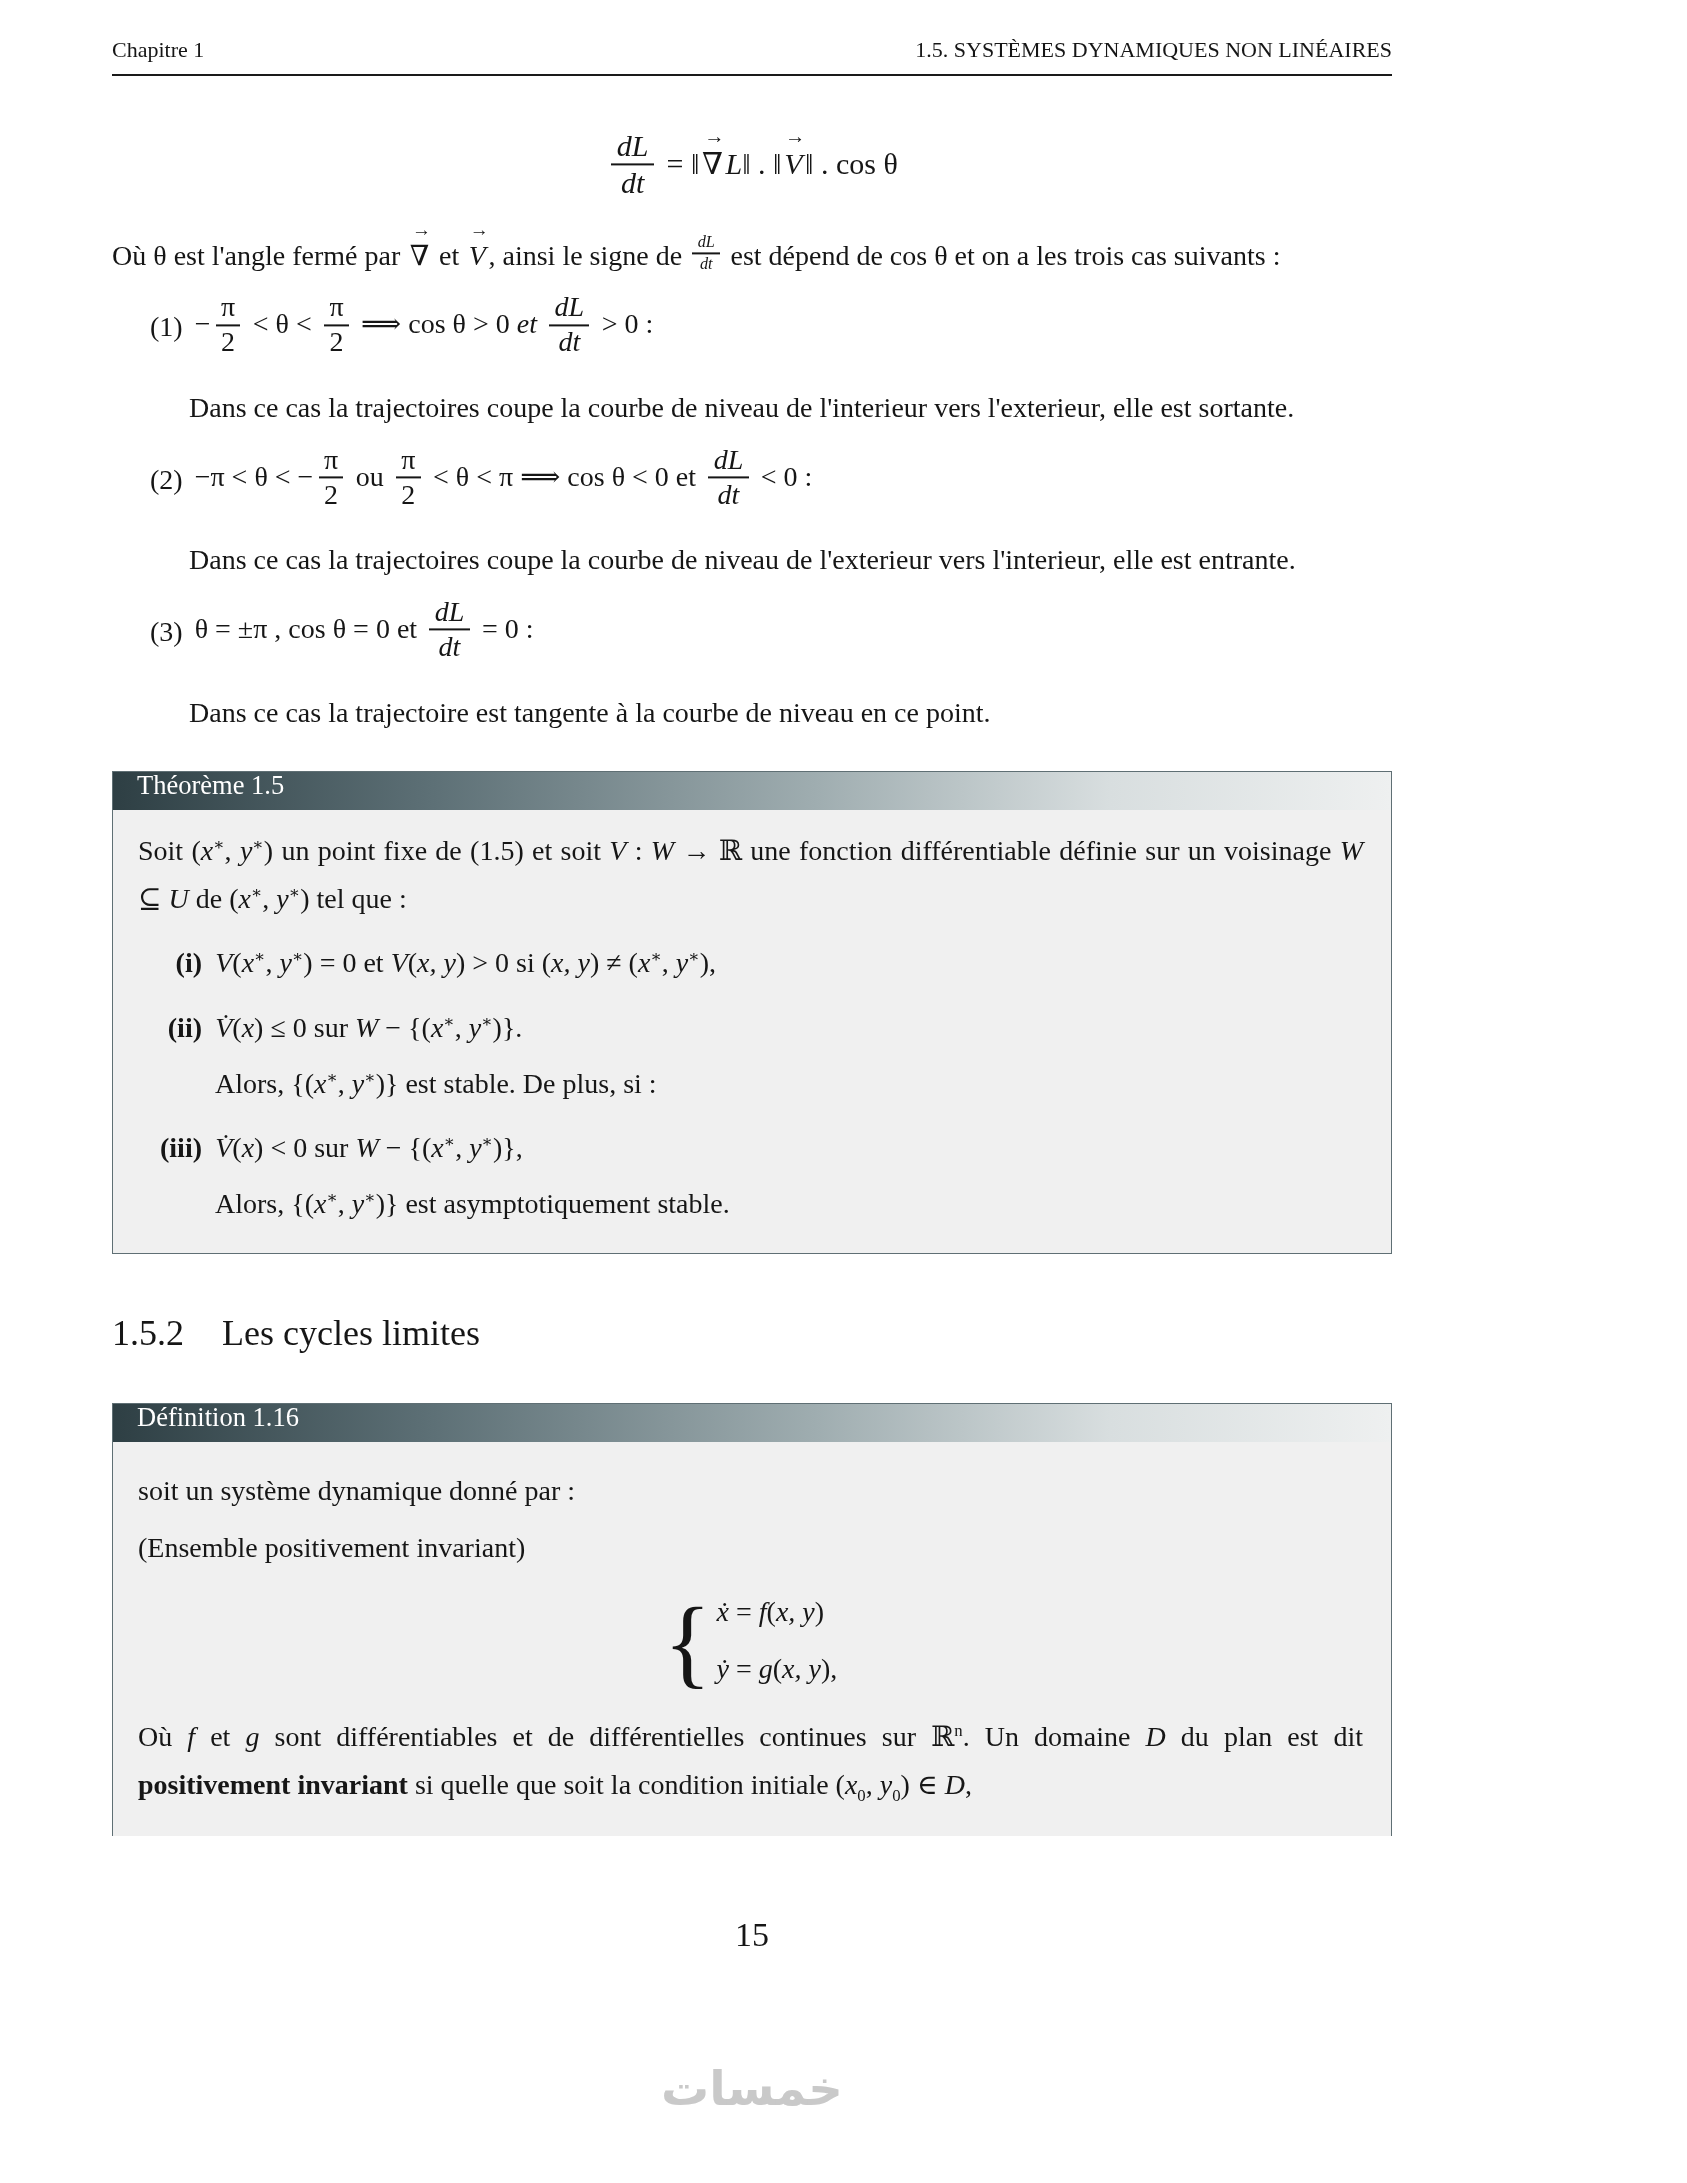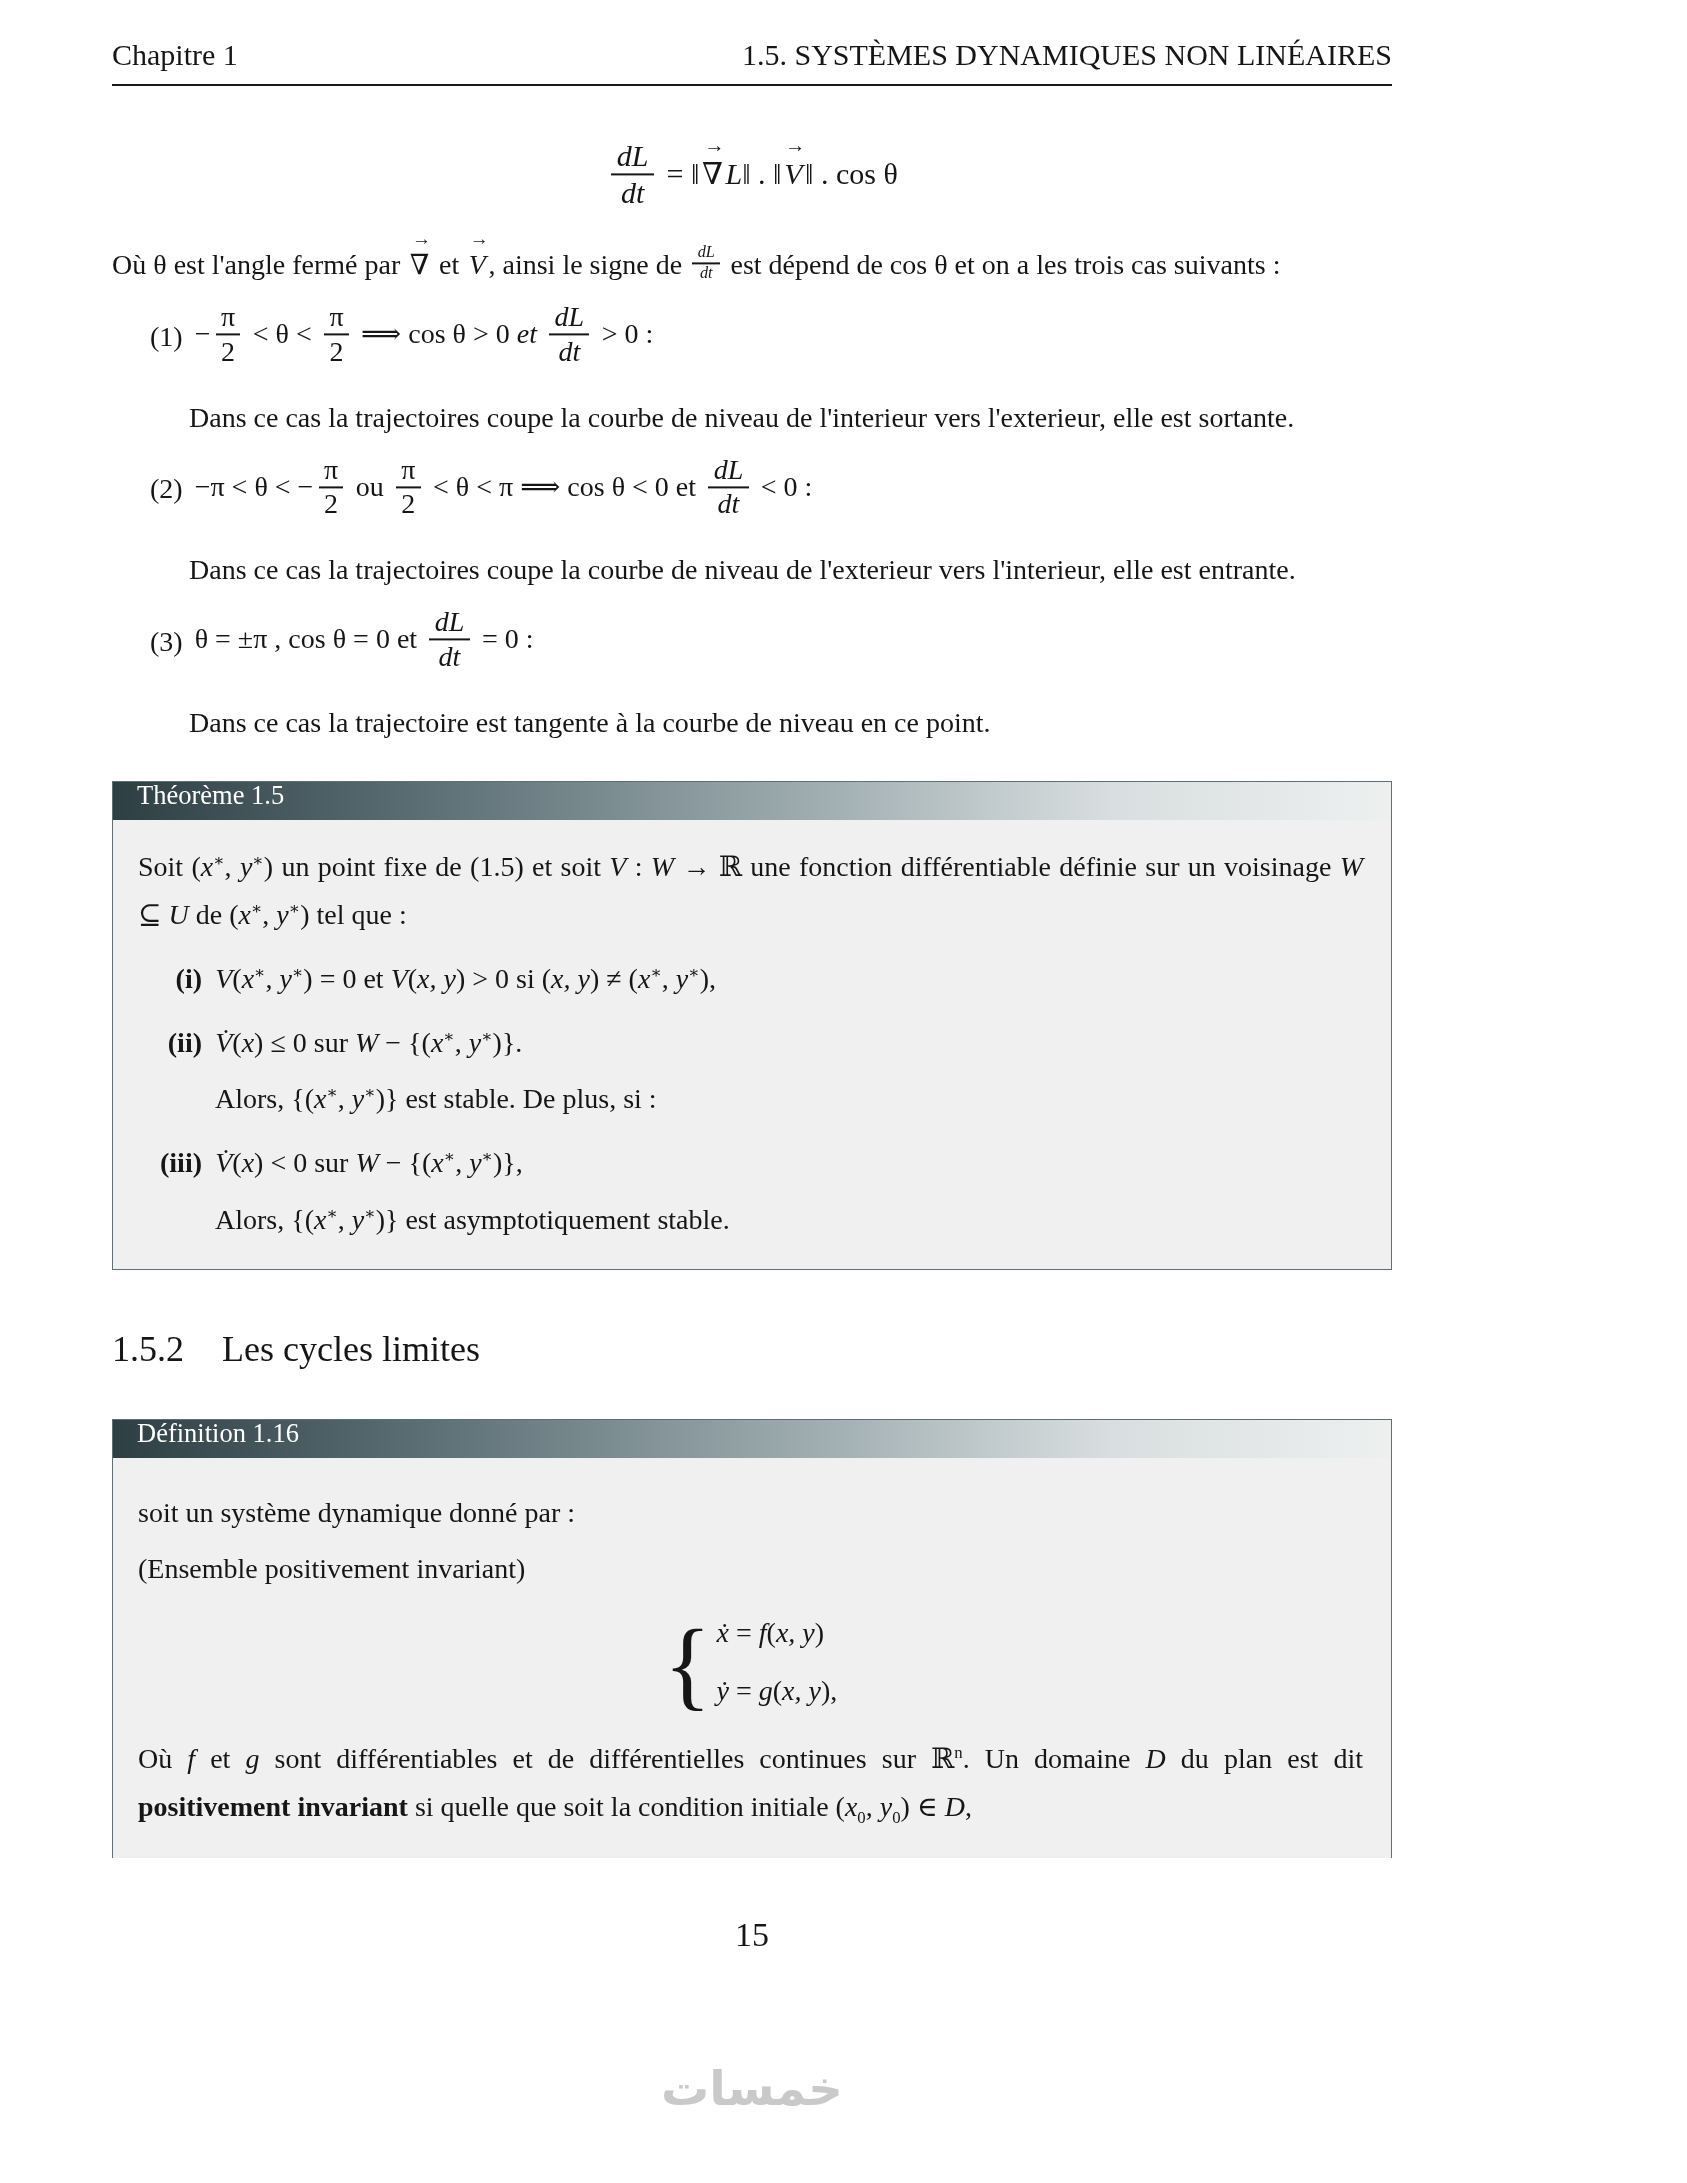--- a/index.html
+++ b/index.html
@@ -9,21 +9,21 @@
     font-family:"Liberation Serif","DejaVu Serif","DejaVu Sans",serif;
     font-size:28px; line-height:1.72;
   }
   .it { font-style:italic; }
   .bold { font-weight:bold; }
   sup { font-size:0.6em; }
   sub { font-size:0.6em; }
 
   .content { position:absolute; left:112px; top:0; width:1280px; }
 
-  .header-row { display:flex; justify-content:space-between; align-items:baseline; padding-top:37px; font-size:30px; line-height:1.2; }
+  .header-row { display:flex; justify-content:space-between; align-items:baseline; padding-top:37px; font-size:22px; line-height:1.2; }
   .header-rule { height:0; border-bottom:2px solid #1a1a1a; margin-top:10.6px; }
 
   .display-eq { text-align:center; margin-top:56px; font-size:30px; }
 
   .para { margin-top:29px; text-align:justify; }
 
   .enum-item { margin-top:9.3px; padding-left:38px; display:flex; align-items:center; min-height:77px; }
   .enum-label { margin-right:12px; }
   .enum-body { margin-top:18px; padding-left:77px; text-align:justify; }
 
@@ -34,21 +34,21 @@
   .frac.small { font-size:0.58em; margin:0 3.3px; transform:translateY(-4.6px); }
   .frac.it { font-style:italic; }
 
   .vec { position:relative; display:inline-block; margin:0 2.6px; }
   .vec .vec-base { font-style:italic; }
   .vec .vec-arrow { position:absolute; left:5%; right:-15%; top:-0.62em; text-align:center; font-size:0.68em; line-height:1; }
 
   .box { border:1.3px solid #5f6f74; background:#f0f0f0; }
   .box-header { height:38px; display:flex; align-items:flex-start; padding-left:24px; color:#ffffff; font-size:26.5px; line-height:1;
     background:linear-gradient(to right,#2e3f44 0%,#5d7076 25%,#9fadb0 55%,#d8dedf 78%,#eef0f0 100%); }
-  .box-body { padding:5px 28px 25px 25px;margin-top:18px; }
+  .box-body { padding:17px 28px 25px 25px; }
 
   .theorem-box { margin-top:34px; }
   .thm-intro { text-align:justify; }
   .thm-item { display:flex; margin-top:16px; }
   .thm-label { min-width:64px; text-align:right; margin-right:13.2px; font-weight:bold; flex-shrink:0; }
   .thm-alors { padding-left:77px; margin-top:8px; }
 
   .section-heading { margin-top:58px; font-size:36px; font-weight:normal; display:flex; gap:38px; line-height:1.2; }
 
   .definition-box { margin-top:48px; border-bottom:none; }

